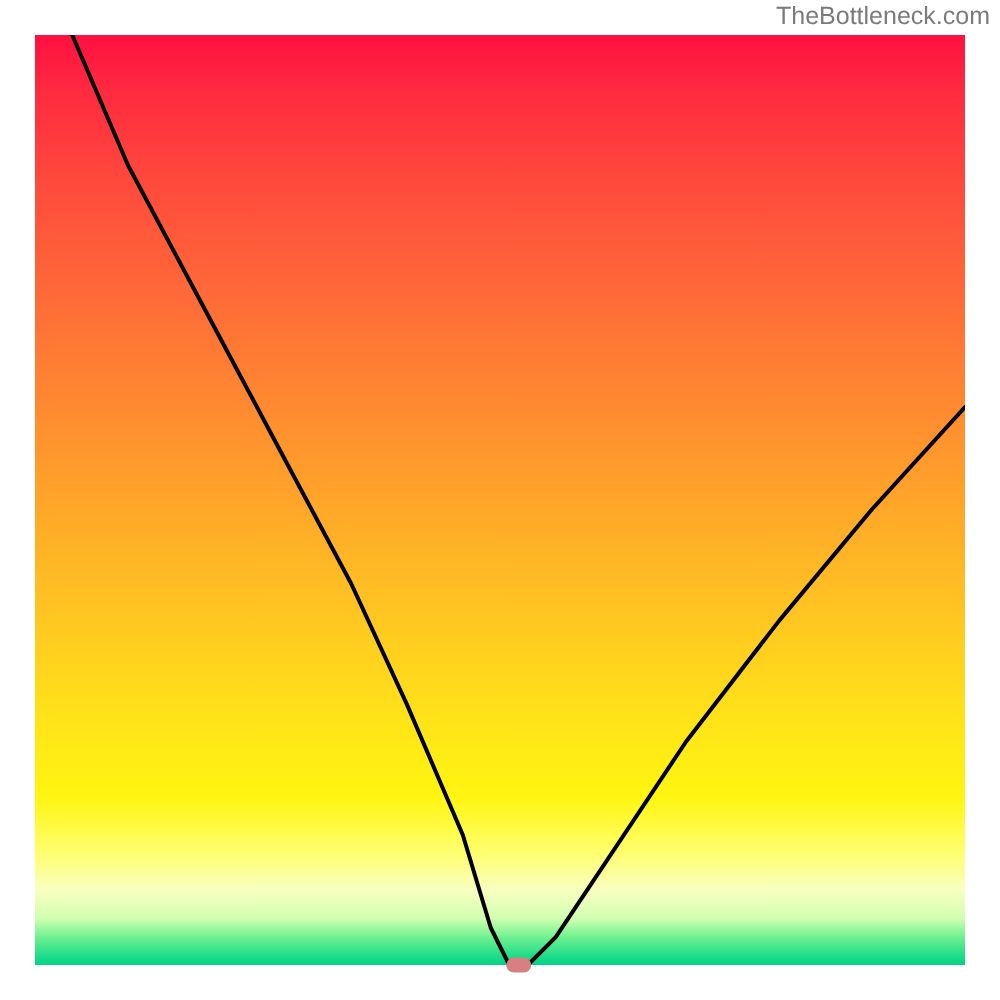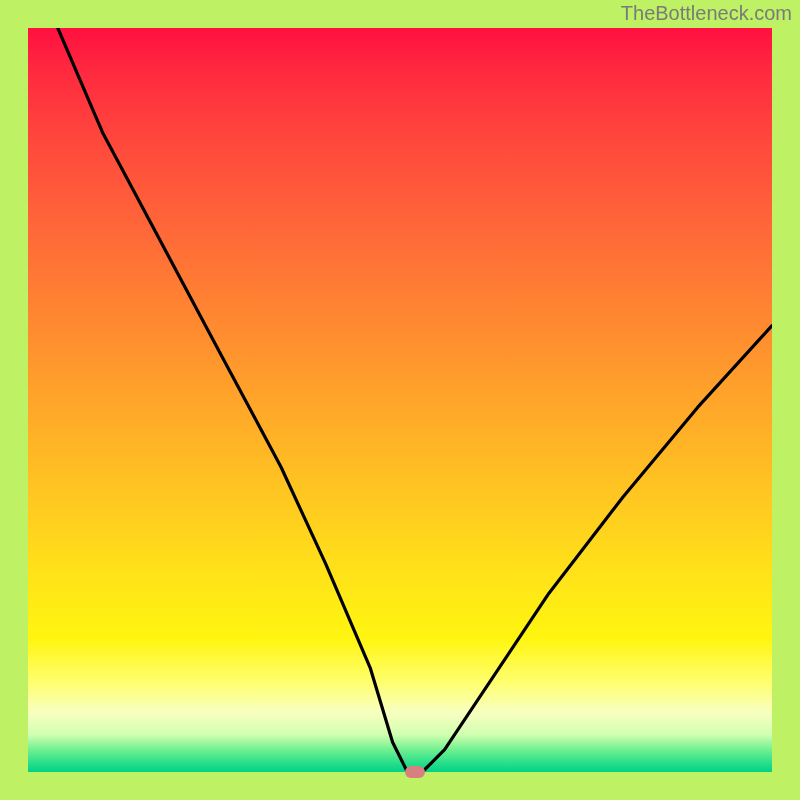--- a/index.html
+++ b/index.html
@@ -8,21 +8,21 @@
     width: 800px;
     height: 800px;
     overflow: hidden;
     background: #000;
     font-family: Arial, Helvetica, sans-serif;
   }
   .frame {
     position: relative;
     width: 800px;
     height: 800px;
-    background: #bef264;
+    background: #ffffff;
   }
   .watermark {
     position: absolute;
     top: 2px;
     right: 8px;
     color: #7a7a7a;
     font-size: 20px;
     font-weight: 500;
     z-index: 20;
   }

